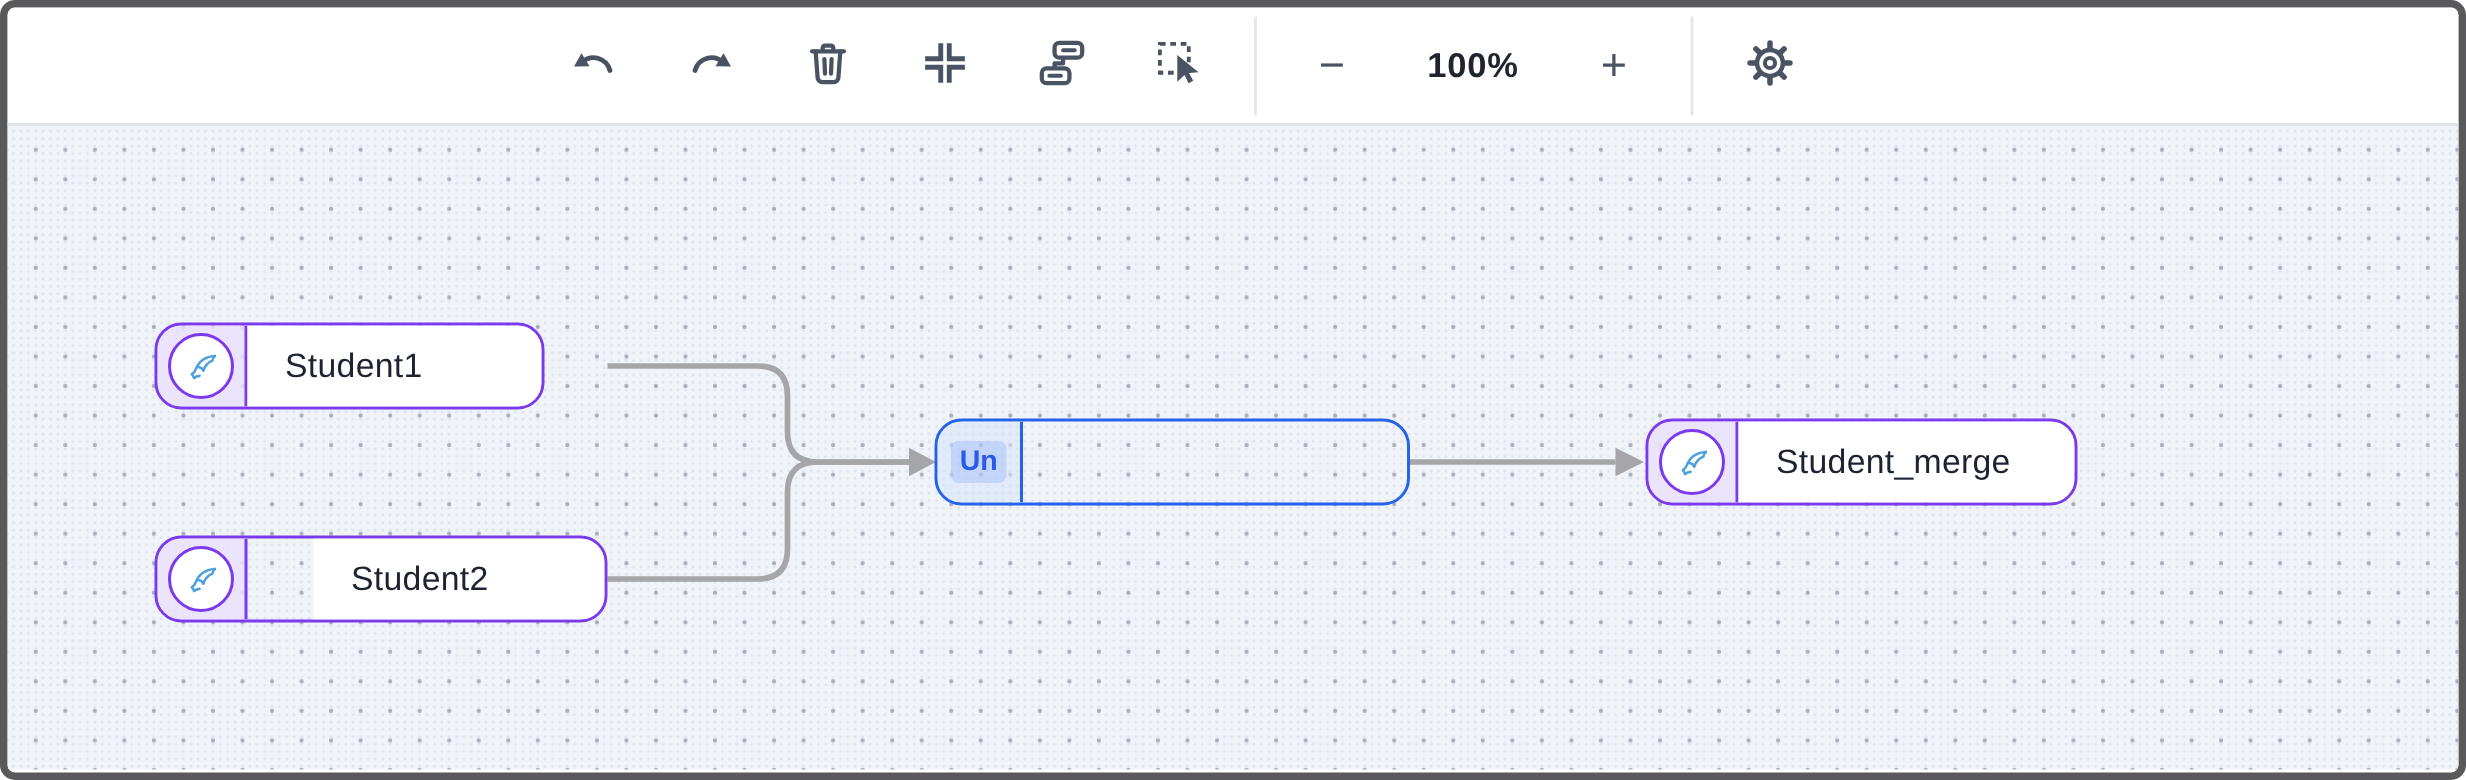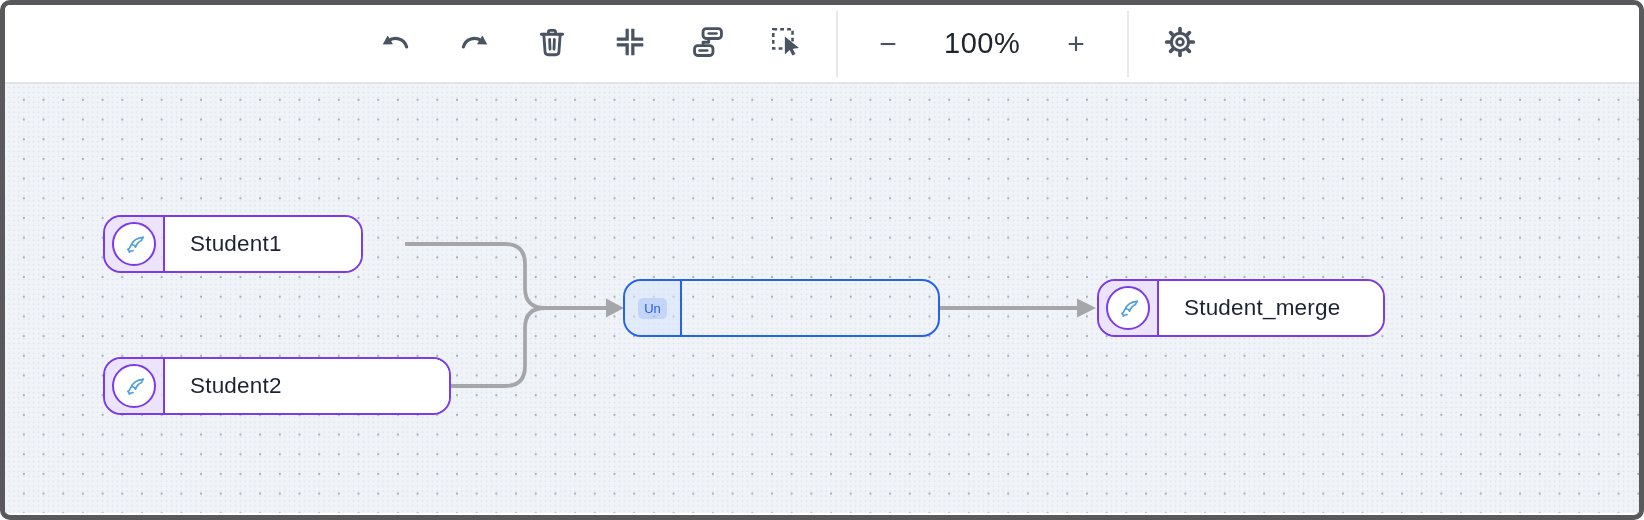--- a/index.html
+++ b/index.html
@@ -24,21 +24,21 @@
   .tb-btn + .tb-btn { margin-left:38px; }
   .tb-divider { width:2px; height:66px; background:#E6E8EC; margin:0 30px; }
   .tb-divider2 { width:2px; height:66px; background:#E6E8EC; margin:0 31px; }
   .zoom-group { display:flex; align-items:center; gap:36px; }
   .zoom-txt-btn {
     width:40px; height:40px; border:none; background:transparent; cursor:pointer;
     font-size:30px; font-weight:400; color:#4A5362; line-height:1;
     display:flex; align-items:center; justify-content:center;
   }
   .zoom-level {
-    width:76px; text-align:center; font-size:29px; font-weight:400;
+    width:76px; text-align:center; font-size:23px; font-weight:700;
     color:#20242C; letter-spacing:0.5px;
   }
   
   .canvas {
     position:relative; width:1634px; height:429px; background:#F0F4F9;
     background-image:
       radial-gradient(#A9B0BB 1.3px, transparent 1.5px),
       radial-gradient(#DEE4EE 0.9px, transparent 1.05px);
     background-size:19.7px 19.7px, 4.925px 4.925px;
     background-position:9px 6px, 1.6px 1.1px;
@@ -58,25 +58,25 @@
   .blue   .node-iconbox { width:57px; background:rgba(214,228,252,0.55); border-right:2px solid #2563EB; }
   .node-label {
     background:#fff; display:flex; align-items:center; flex:1 1 auto;
     padding-left:25px; font-size:22.5px; color:#1D2330; letter-spacing:0.2px;
   }
   .db-circle {
     width:44px; height:44px; border-radius:50%; background:#fff;
     border:2px solid #7C3AED; display:flex; align-items:center; justify-content:center;
   }
   .un-badge {
-    font-size:13px; font-weight:400; color:#2B59E8;
+    font-size:19px; font-weight:700; color:#2B59E8;
     background:rgba(120,160,250,0.28); border-radius:5px; padding:3px 6px;
   }
   .n-student1 { left:98px;  top:131px; width:260px; }
-  .n-student2 { left:98px;  top:273px; width:348px; }
+  .n-student2 { left:98px;  top:273px; width:302px;gap:44px; }
   .n-union    { left:618px; top:195px; width:317px; }
   .n-merge    { left:1092px;top:195px; width:288px; }
 </style>
 </head>
 <body>
 
 <div class="frame">
 
   <div class="toolbar">
     <div class="toolbar-inner">

